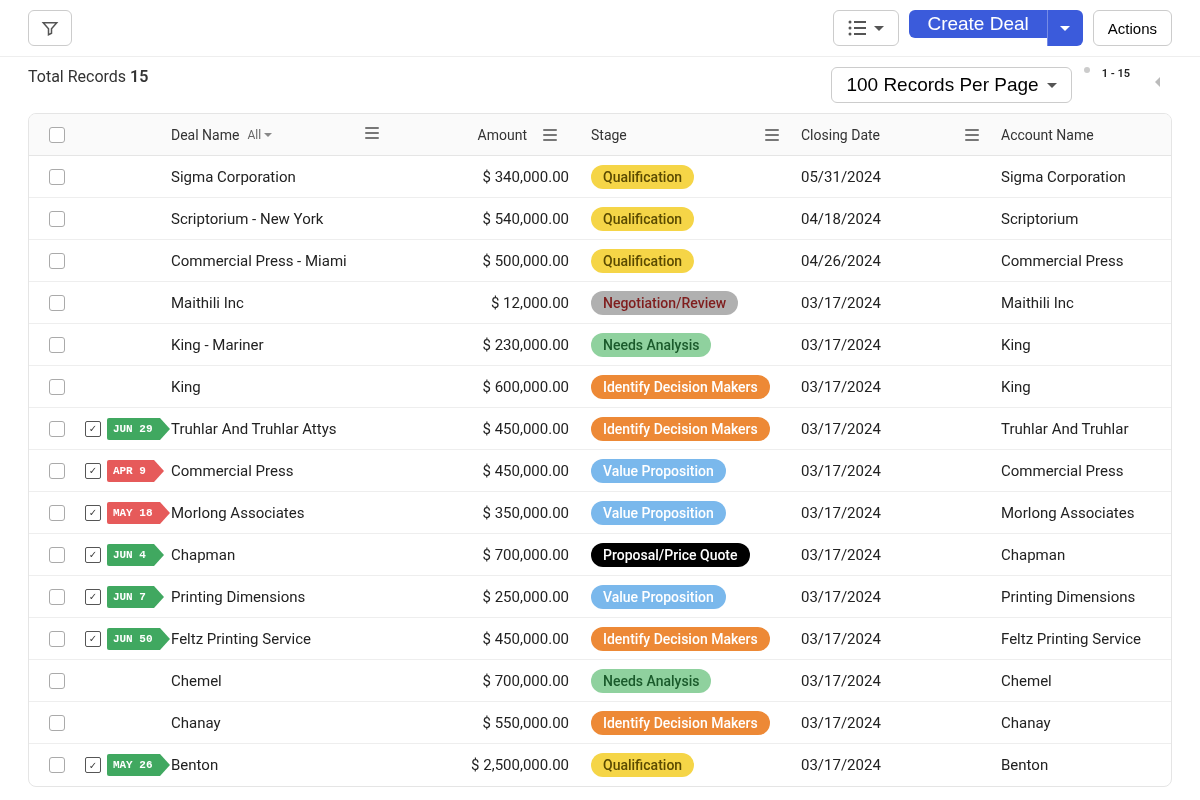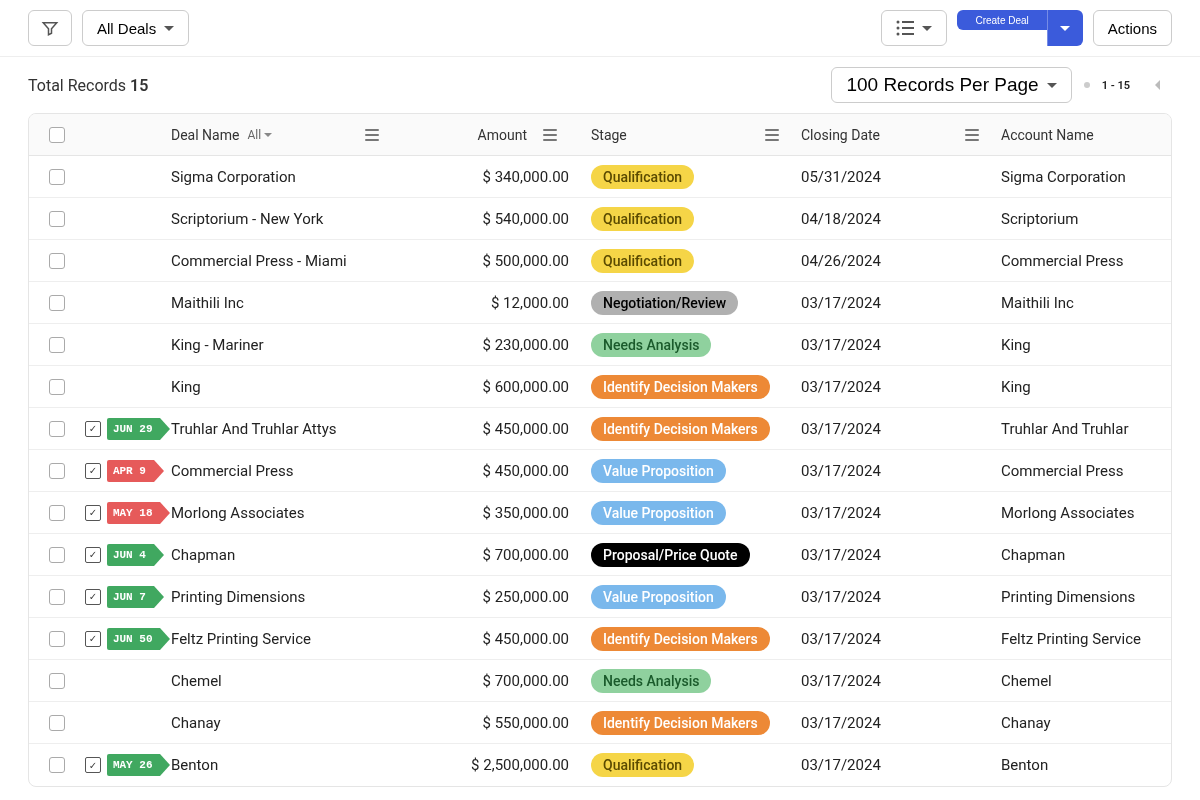--- a/index.html
+++ b/index.html
@@ -3,37 +3,37 @@
 <meta charset="utf-8">
 <style>
 * { box-sizing: border-box; margin: 0; padding: 0; }
 body { font-family: -apple-system, BlinkMacSystemFont, "Segoe UI", Roboto, sans-serif; font-size: 14px; color: #222; background: #fff; }
 
 .toolbar { display: flex; align-items: center; padding: 10px 28px 10px 28px; gap: 10px; border-bottom: 1px solid #eee; }
 .icon-btn { width: 44px; height: 36px; border: 1px solid #ccc; border-radius: 6px; background: #fff; display: flex; align-items: center; justify-content: center; cursor: pointer; }
 .dropdown-btn { height: 36px; padding: 0 14px; border: 1px solid #ccc; border-radius: 6px; background: #fff; display: flex; align-items: center; gap: 8px; cursor: pointer; font-size: 15px; font-weight: 500; }
 .spacer { flex: 1; }
 .primary-split { display: flex; }
-.primary-btn { height: 20px; padding: 0 18px; background: #3b5bdb; color: #fff; border: none; border-radius: 6px 0 0 6px; font-size: 10px; font-weight: 500; cursor: pointer; }
+.primary-btn { height: 28px; padding: 0 18px; background: #3b5bdb; color: #fff; border: none; border-radius: 6px 0 0 6px; font-size: 19px; font-weight: 500; cursor: pointer; }
 .primary-caret { width: 36px; height: 36px; background: #3b5bdb; border: none; border-left: 1px solid rgba(255,255,255,0.3); border-radius: 0 6px 6px 0; cursor: pointer; display: flex; align-items: center; justify-content: center; }
 .caret-down { width: 0; height: 0; border-left: 5px solid transparent; border-right: 5px solid transparent; border-top: 5px solid #555; }
 .caret-down.white { border-top-color: #fff; }
 .caret-left { width: 0; height: 0; border-top: 5px solid transparent; border-bottom: 5px solid transparent; border-right: 5px solid #bbb; }
 
-.subbar { display: flex; align-items: center; padding: 10px 28px; gap: 12px; }
+.subbar { display: flex; align-items: flex-start; padding: 10px 28px; gap: 12px; }
 .records-text { font-size: 16px; color: #333; }
 .records-num { font-weight: 600; }
 .dot { width: 6px; height: 6px; border-radius: 50%; background: #ccc; }
 .range { font-weight: 600; font-size: 11px; }
 
 .table-wrap { margin: 0 28px; border: 1px solid #e5e5e5; border-radius: 8px; overflow: hidden; background: #fff; }
 .thead { display: flex; align-items: center; height: 42px; background: #fafafa; border-bottom: 1px solid #e5e5e5; padding-left: 20px; color: #333; font-size: 14px; }
 .col-chk { width: 50px; display: flex; align-items: center; }
 .col-tag { width: 120px; display: flex; align-items: center; font-family: Liberation Mono, monospace; }
-.col-name { flex: 0 0 220px; display: flex; align-items: center; gap: 8px; }
+.col-name { flex: 0 0 220px; display: flex; gap: 8px; }
 .col-amount { flex: 0 0 190px; text-align: center; padding-right: 12px; display: flex; align-items: center; justify-content: flex-end; gap: 8px;}
 .col-stage { flex: 0 0 210px; display: flex; align-items: center; padding-left: 10px; }
 .col-date { flex: 0 0 200px; display: flex; align-items: center; padding-left: 10px; }
 .col-account { flex: 0 0 180px; display: flex; align-items: center; padding-left: 10px; white-space: nowrap; overflow: hidden; }
 
 .th-menu { width: 14px; height: 12px; display: inline-flex; flex-direction: column; justify-content: space-between; cursor: pointer; margin-left: auto; margin-right: 12px; }
 .th-menu span { display: block; height: 2px; background: #777; border-radius: 1px; }
 .th-filter { font-size: 12px; color: #666; display: flex; align-items: center; gap: 3px; cursor: pointer; }
 
 .trow { display: flex; align-items: center; height: 42px; border-bottom: 1px solid #eee; padding-left: 20px; font-size: 15px; }
@@ -56,24 +56,20 @@
 svg { display: block; }
 </style>
 </head>
 <body>
 
 <div class="toolbar">
   <button class="icon-btn">
     <svg width="18" height="18" viewBox="0 0 24 24" fill="none" stroke="#555" stroke-width="2">
         <path d="M3 5h18l-7 8v6l-4 2v-8L3 5z"></path>
       </svg>
-  </button>
-  <button class="dropdown-btn">
-    <span>All Deals</span>
-    <span class="caret-down"></span>
   </button>
   <div class="spacer"></div>
   <button class="icon-btn" style="width:66px">
     <svg width="18" height="16" viewBox="0 0 18 16" fill="#555">
         <circle cx="2" cy="2" r="1.5"></circle>
         <rect x="6" y="1" width="12" height="2"></rect>
         <circle cx="2" cy="8" r="1.5"></circle>
         <rect x="6" y="7" width="12" height="2"></rect>
         <circle cx="2" cy="14" r="1.5"></circle>
         <rect x="6" y="13" width="12" height="2"></rect>
@@ -195,21 +191,21 @@
         <div class="col-account">Commercial Press</div>
       </div>
       <div class="trow">
         <div class="col-chk">
           <div class="chk"></div>
         </div>
         <div class="col-tag"></div>
         <div class="col-name">Maithili Inc</div>
         <div class="col-amount">$ 12,000.00</div>
         <div class="col-stage">
-          <span class="stage-pill" style="background: rgb(176, 176, 176); color: #000000;">Negotiation/Review</span>
+          <span class="stage-pill" style="background: rgb(176, 176, 176); color: #7f1d1d;">Negotiation/Review</span>
         </div>
         <div class="col-date">03/17/2024</div>
         <div class="col-account">Maithili Inc</div>
       </div>
       <div class="trow">
         <div class="col-chk">
           <div class="chk"></div>
         </div>
         <div class="col-tag"></div>
         <div class="col-name">King - Mariner</div>

